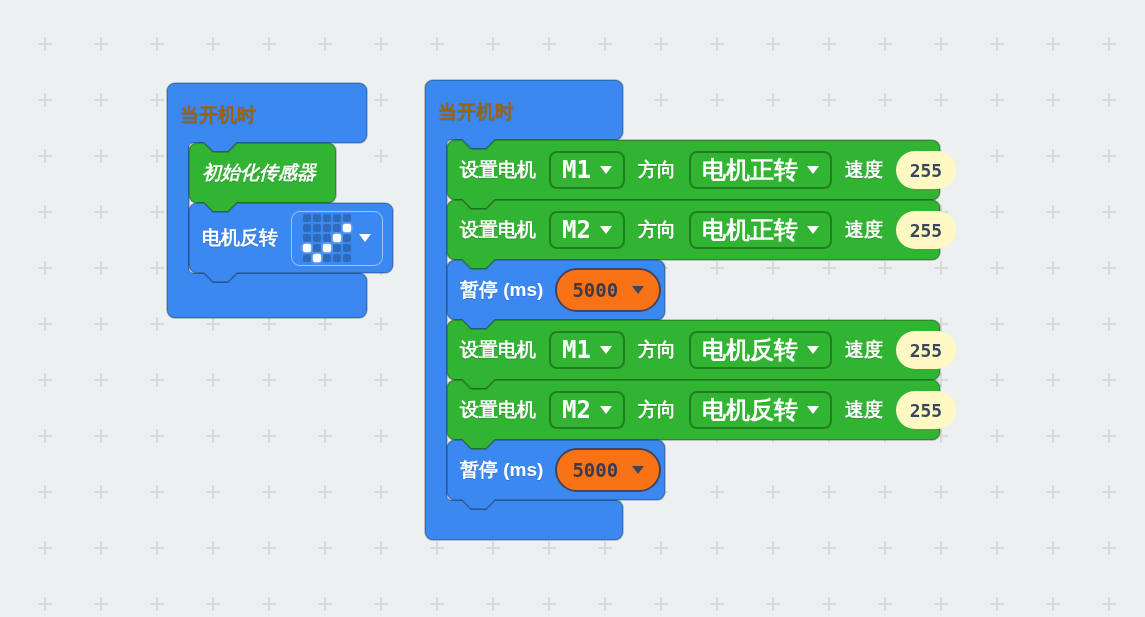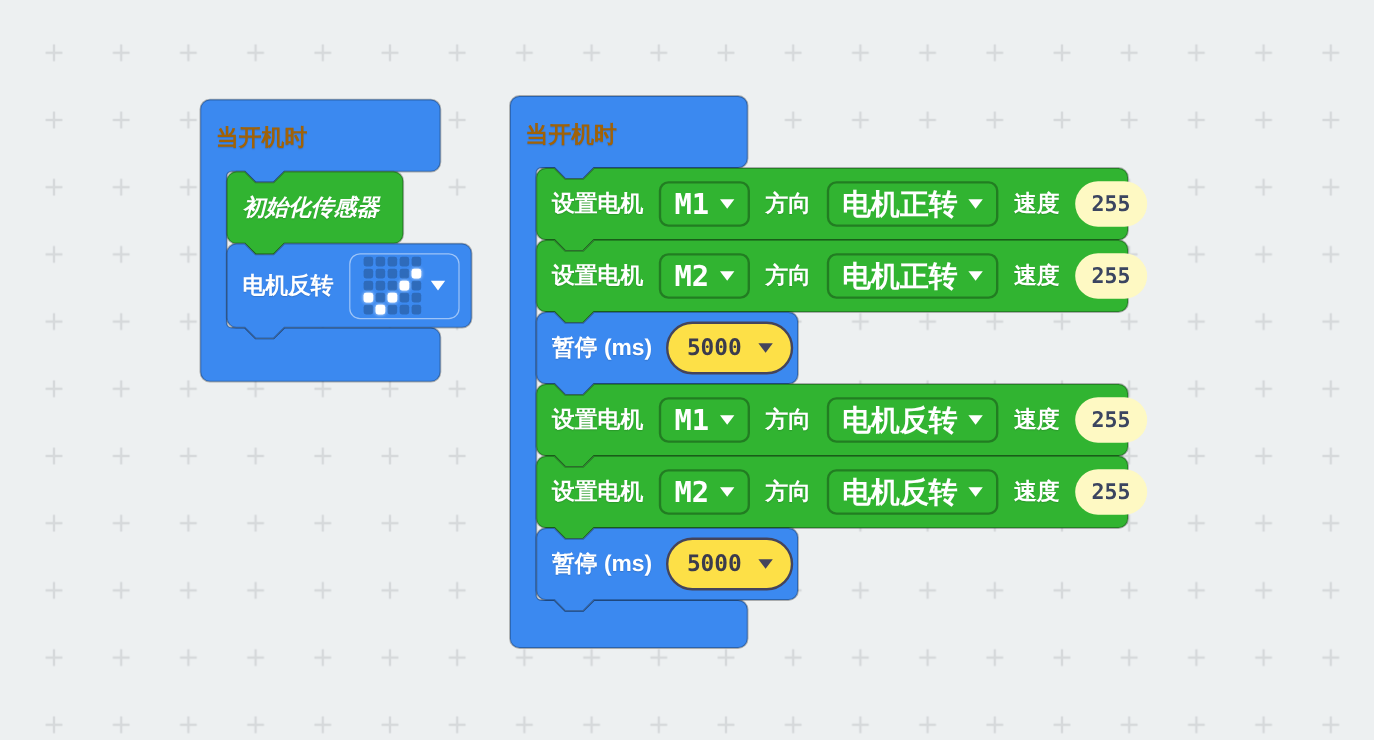--- a/index.html
+++ b/index.html
@@ -24,21 +24,21 @@
   .dd-mono { font-family:"DejaVu Sans Mono", monospace; }
 
   .tri { width:0; height:0; border-left:6px solid transparent;
          border-right:6px solid transparent; border-top:8px solid #fff; }
   .tri-dark { border-top-color:#44445c; }
 
   .num-pill { height:38px; min-width:60px; padding:0 12px; border-radius:19px;
               background:#fef9c3; display:flex; align-items:center; justify-content:center;
               font-family:"DejaVu Sans Mono", monospace; font-weight:bold; font-size:18px;
               color:#3b4560; cursor:text; }
-  .pause-pill { height:44px; padding:0 15px; border-radius:22px; background:#fde047;
+  .pause-pill { height:44px; padding:0 15px; border-radius:22px; background:#f97316;
                 border:2.5px solid #44445c; display:flex; align-items:center; gap:14px;
                 font-family:"DejaVu Sans Mono", monospace; font-weight:bold; font-size:19px;
                 color:#3b3b4d; cursor:pointer; }
 
   .icon-field { width:93px; height:55px; border-radius:9px;
                 border:1.5px solid rgba(255,255,255,0.5);
                 display:flex; align-items:center; padding:0 6px 0 11px; gap:8px;
                 cursor:pointer; }
   .led-grid { display:grid; grid-template-columns:repeat(5,8px); grid-auto-rows:8px; gap:2px; }
   .dot { background:rgba(0,0,0,0.22); border-radius:2px; }

